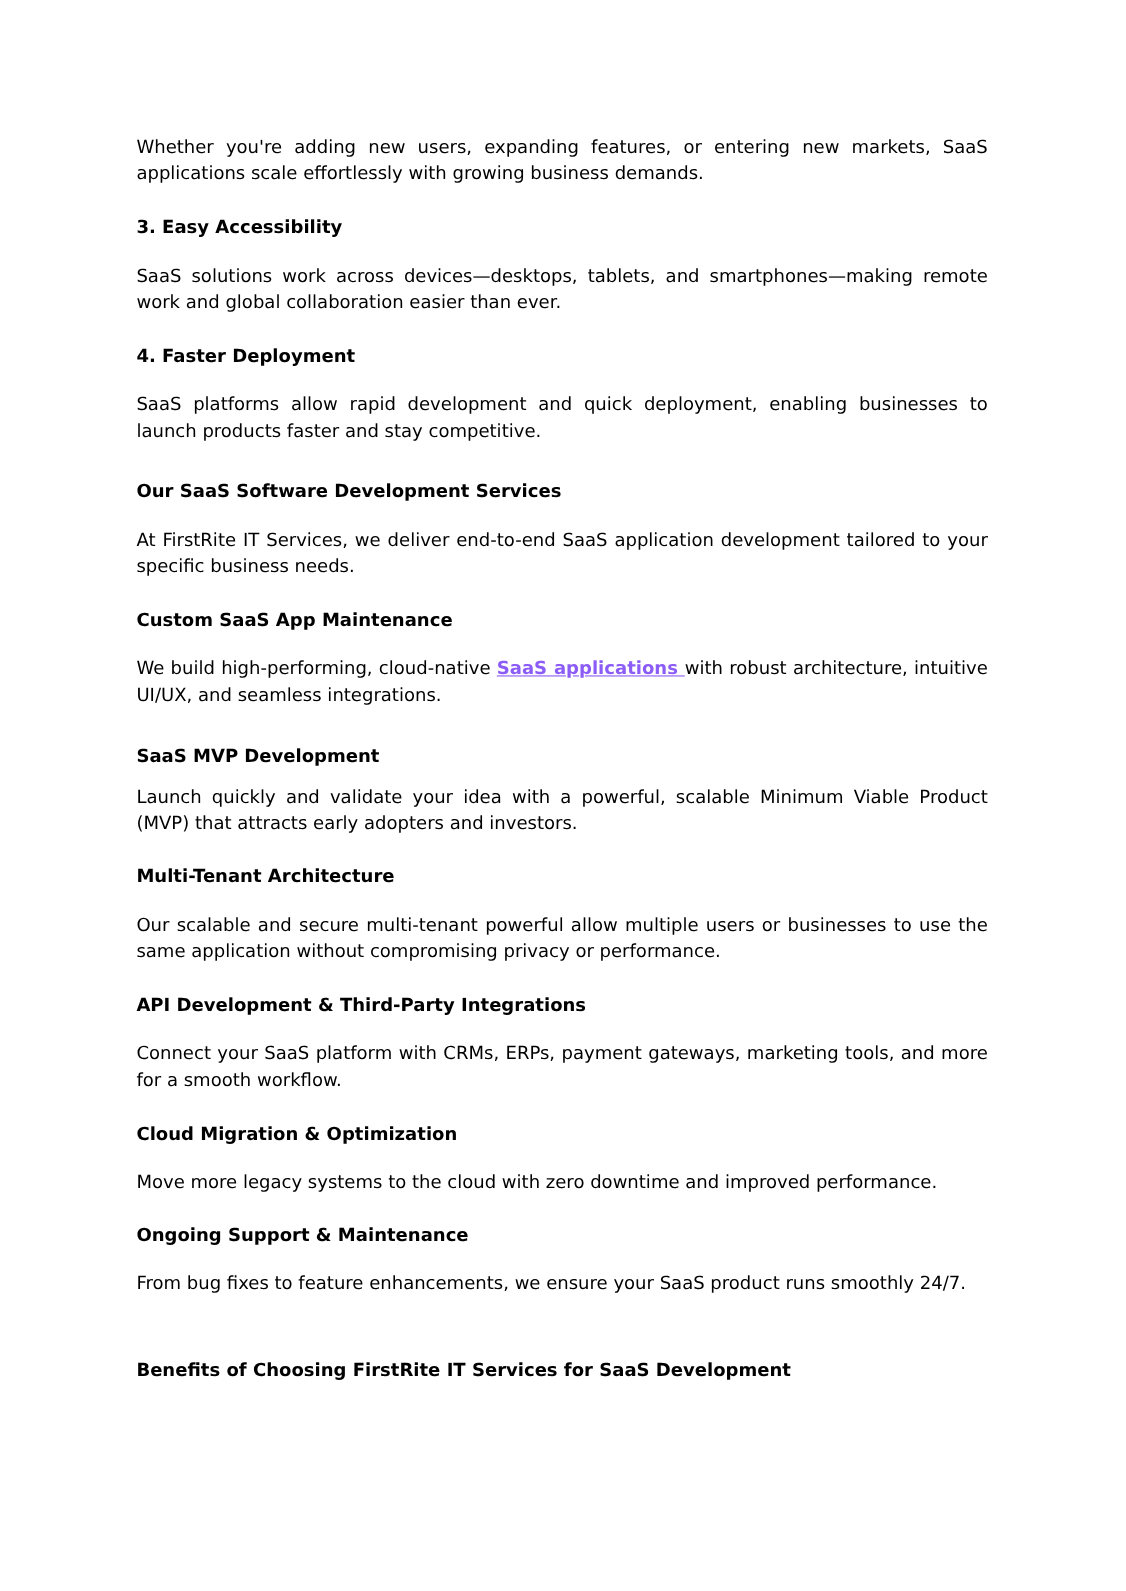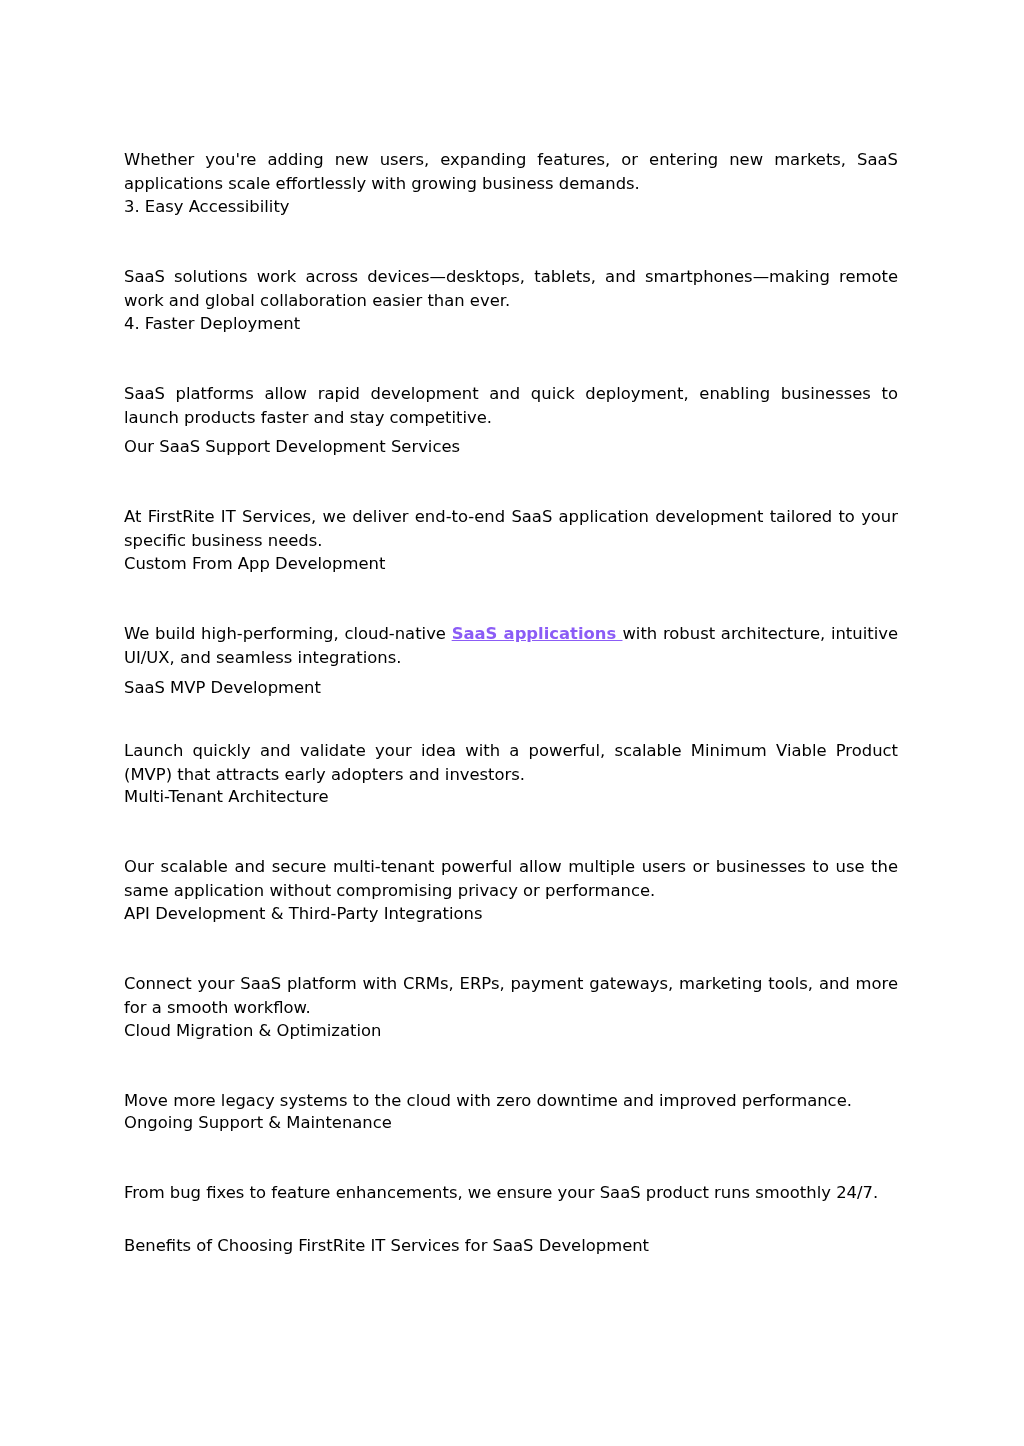--- a/index.html
+++ b/index.html
@@ -1,36 +1,36 @@
 <!DOCTYPE html>
 <html><head>
 <meta charset="utf-8">
 <style>
   html, body { margin: 0; padding: 0; background: #ffffff; }
   body { width: 1024px; height: 1446px; position: relative; overflow: hidden;
          font-family: "DejaVu Sans", sans-serif; color: #000; }
   .page { position: absolute; left: 124px; top: 0; width: 774px; }
   .blk { position: absolute; left: 0; width: 774px; font-size: 16.4px; line-height: 24px; }
-  .p { text-align: justify; text-align-last: left; margin-top: 26px; }
-  .h { font-weight: normal; }
+  .p { text-align: justify; text-align-last: left; }
+  .h { font-weight: bold; }
   a.link { color: #8b5cf6; font-weight: bold; text-decoration: underline; }
   b { font-weight: normal; }
 </style>
 </head>
 <body>
 
 <div class="page">
   <div class="blk p" style="top:122px">Whether you're adding new users, expanding features, or entering new markets, SaaS applications scale effortlessly with growing business demands.</div>
   <div class="blk h" style="top:195px">3. Easy Accessibility</div>
   <div class="blk p" style="top:239px">SaaS solutions work across devices—desktops, tablets, and smartphones—making remote work and global collaboration easier than ever.</div>
   <div class="blk h" style="top:312px">4. Faster Deployment</div>
   <div class="blk p" style="top:356px">SaaS platforms allow rapid development and quick deployment, enabling businesses to launch products faster and stay competitive.</div>
-  <div class="blk h" style="top:435px">Our SaaS Support Development Services</div>
+  <div class="blk h" style="top:435px">Our SaaS Software Development Services</div>
   <div class="blk p" style="top:479px"><span>At </span><b>FirstRite IT Services</b><span>, we deliver end-to-end SaaS application development tailored to your specific business needs.</span></div>
-  <div class="blk h" style="top:552px">Custom From App Development</div>
+  <div class="blk h" style="top:552px">Custom SaaS App Maintenance</div>
   <div class="blk p" style="top:596px"><span>We build high-performing, cloud-native </span><a class="link" href="#">SaaS applications </a><span>with robust architecture, intuitive UI/UX, and seamless integrations.</span></div>
   <div class="blk h" style="top:676px">SaaS MVP Development</div>
   <div class="blk p" style="top:713px">Launch quickly and validate your idea with a powerful, scalable Minimum Viable Product (MVP) that attracts early adopters and investors.</div>
   <div class="blk h" style="top:785px">Multi-Tenant Architecture</div>
   <div class="blk p" style="top:829px">Our scalable and secure multi-tenant powerful allow multiple users or businesses to use the same application without compromising privacy or performance.</div>
   <div class="blk h" style="top:902px">API Development &amp; Third-Party Integrations</div>
   <div class="blk p" style="top:946px">Connect your SaaS platform with CRMs, ERPs, payment gateways, marketing tools, and more for a smooth workflow.</div>
   <div class="blk h" style="top:1019px">Cloud Migration &amp; Optimization</div>
   <div class="blk p" style="top:1063px">Move more legacy systems to the cloud with zero downtime and improved performance.</div>
   <div class="blk h" style="top:1111px">Ongoing Support &amp; Maintenance</div>

